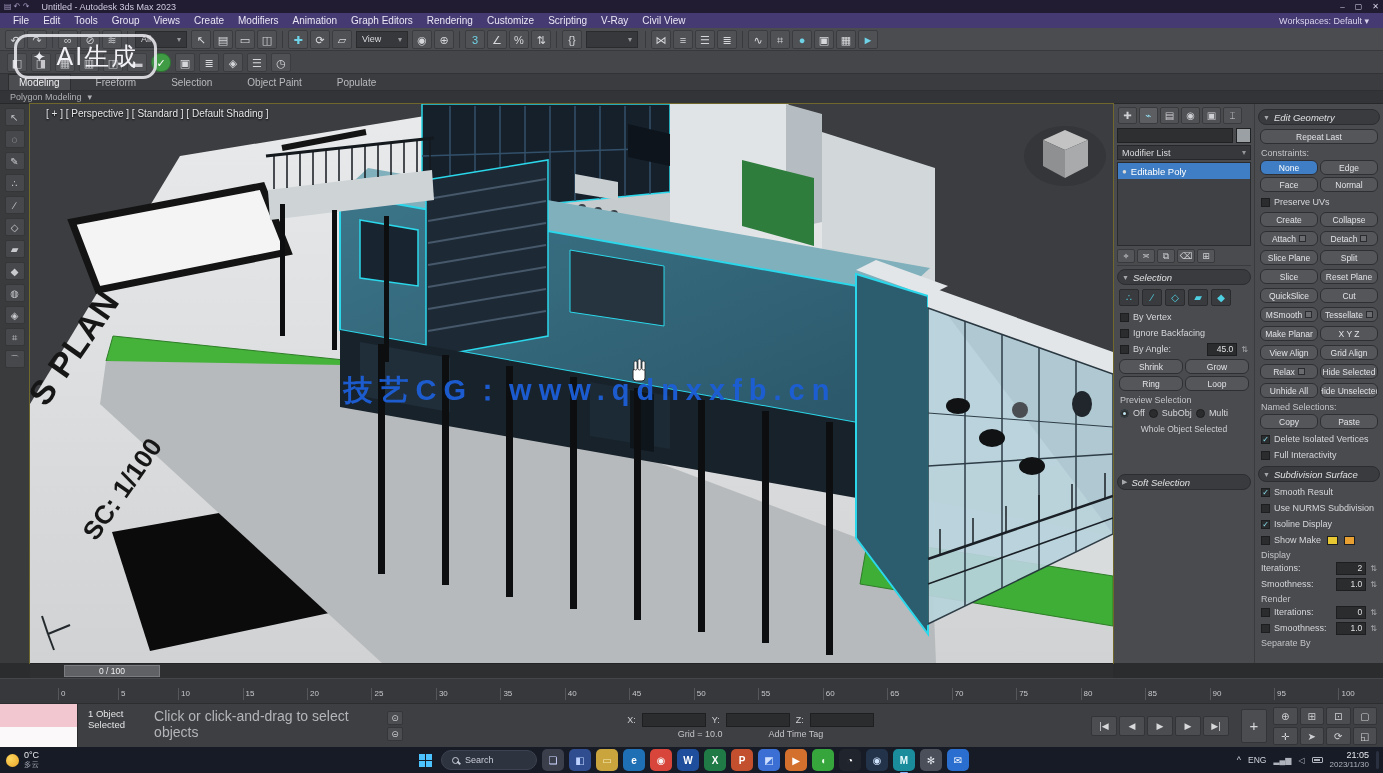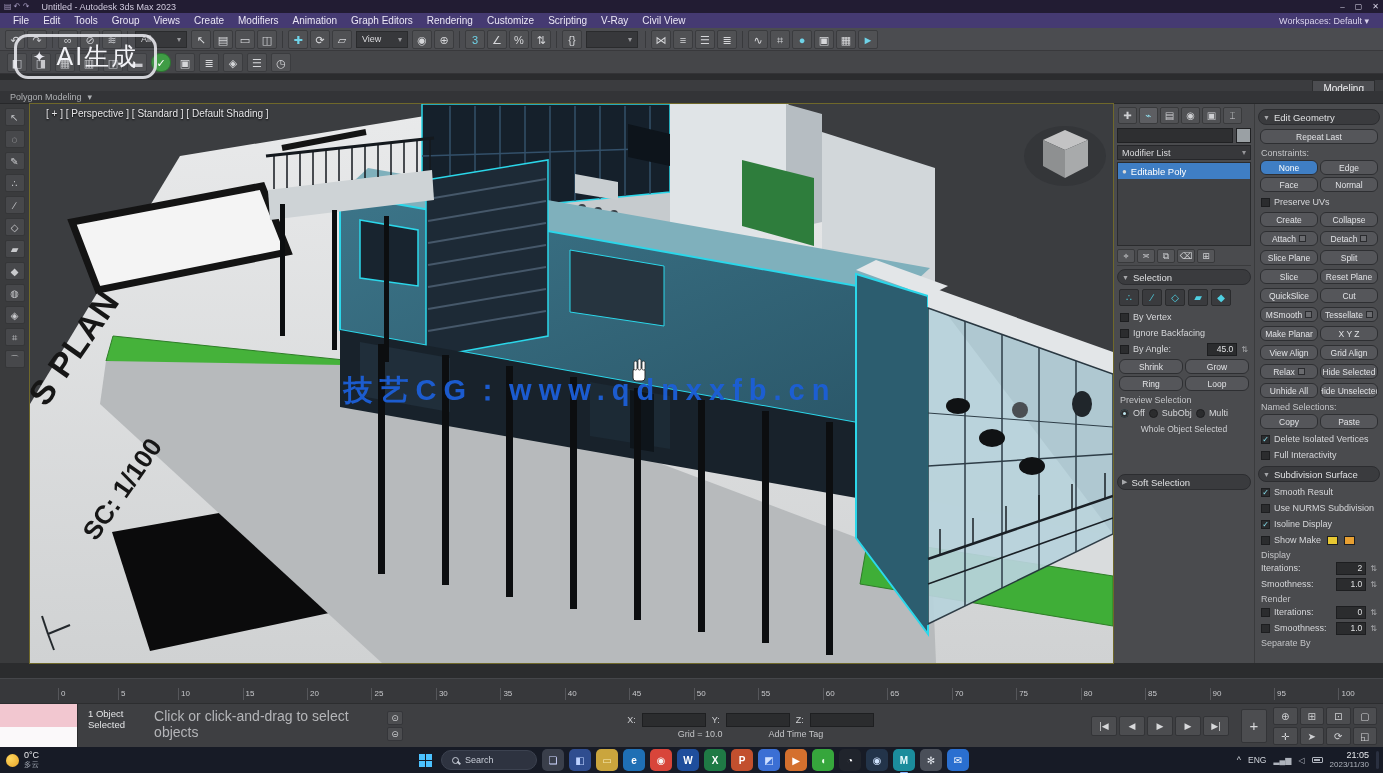--- a/index.html
+++ b/index.html
@@ -28,22 +28,22 @@
     color:#d6d7da; background:#505154; border:1px solid #3b3c3f; border-radius:2px; margin:0 1px;
     overflow:hidden; }
   .tb-icon.accent { color:#6fd3e8; }
   .tb-icon.green { color:#fff; background:#3f9c45; border-color:#2d7232; border-radius:9px; }
   .tb-dd { height:17px; background:#37383b; border:1px solid #2a2b2d; color:#dcdcdf; font-size:9px;
     display:flex; align-items:center; gap:6px; padding:0 5px; min-width:52px; margin:0 3px; }
   .tb-dd .dd-arrow { color:#9a9b9e; font-size:8px; margin-left:auto; }
   .tb-sep { width:1px; height:17px; background:#38393c; margin:0 4px; }
 
   
-  #ribbontabs { top:80px; left:0; width:100%; height:17px; background:#3b3c3f; display:flex;
-    align-items:flex-end; padding:0 8px; gap:15px; border-bottom:1px solid #2e2f31;flex-direction:column; }
+  #ribbontabs { top:74px; left:0; width:100%; height:17px; background:#3b3c3f; display:flex;
+    align-items:flex-end; padding:0 8px; gap:15px; border-bottom:1px solid #2e2f31; }
   .ribbon-tab { font-size:10px; color:#b9babd; padding:2px 10px; }
   .ribbon-tab.active { background:#4c4d51; color:#f0f0f2; border:1px solid #2c2d2f; border-bottom:none; }
   #ribbonbar { top:91px; left:0; width:100%; height:13px; background:#333437; color:#aeb0b3;
     font-size:9px; display:flex; align-items:center; padding:0 10px; gap:6px;
     border-bottom:1px solid #27282a; }
 
   
   #main { top:104px; left:0; width:100%; height:559px; display:flex; }
   #leftrail { width:30px; background:#3a3b3d; border-right:1px solid #2c2d2f; display:flex;
     flex-direction:column; align-items:center; padding-top:4px; gap:4px; }
@@ -69,21 +69,21 @@
     display:flex; align-items:center; padding:0 4px; margin:1px 0; }
   .modlist .dd-arrow { margin-left:auto; color:#96979a; font-size:8px; }
   #stack-list { height:84px; background:#404144; border:1px solid #2a2b2d; margin:1px 0; overflow:hidden; }
   .stack-row { display:flex; align-items:center; gap:4px; height:16px; font-size:9.5px; color:#e2e3e5; padding:0 4px; }
   .stack-row.selected { background:#3f7ec4; color:#fff; }
   .stack-row .bulb { font-size:8px; color:#d8d8d8; }
   #stack-tools { display:flex; gap:2px; padding:2px 0; border-bottom:1px solid #3a3b3d; }
   .st-icon { width:18px; height:14px; line-height:13px; text-align:center; font-size:9px;
     color:#cfd0d3; background:#545558; border:1px solid #38393b; border-radius:2px; }
   .rollout-header { height:16px; background:#3a3b3e; border:1px solid #2c2d30; border-radius:8px;
-    color:#dfe0e2; font-size:9.5px; display:flex; align-items:center; gap:4px; padding:0 4px; margin:3px 0 2px; }
+    color:#dfe0e2; font-size:9.5px; display:flex; align-items:center; gap:4px; padding:0 4px; margin:3px 0 2px;font-style:italic; }
   .rollout-header .arr { font-size:7px; color:#a6a7aa; }
   .subobj-row { display:flex; gap:3px; padding:2px 2px 3px; }
   .subobj-icon { width:20px; height:17px; line-height:16px; text-align:center; font-size:10px;
     color:#4fd0e2; background:#3a3b3e; border:1px solid #2a2b2d; border-radius:2px; }
   .check-row { display:flex; align-items:center; gap:4px; font-size:9px; color:#d6d7da;
     min-height:16px; padding:0 3px; }
   .cbox { width:9px; height:9px; background:#2b2c2e; border:1px solid #1d1e20; color:#86e2f0;
     font-size:8px; line-height:8px; text-align:center; flex:none; }
   .rbox { width:9px; height:9px; border-radius:50%; background:#2b2c2e; border:1px solid #1d1e20; flex:none; }
   .rbox.on { box-shadow:inset 0 0 0 2px #2b2c2e, inset 0 0 0 5px #bfe6ef; background:#9adfee; }
@@ -617,20 +617,23 @@
             <span class="cbox"></span>
             <span class="clabel">Smoothness:</span>
             <span class="spin-field">1.0</span>
             <span class="spin-arrows">⇅</span>
           </div>
         </div>
       <div class="group-label">Separate By</div>
     </div>
   </div>
 
+  <div id="timeslider" class="abs">
+    <div id="ts-handle">0 / 100</div>
+  </div>
 
   <div id="trackbar" class="abs">
     <div id="ruler-ticks">
         <span class="tick">0</span>
         <span class="tick">5</span>
         <span class="tick">10</span>
         <span class="tick">15</span>
         <span class="tick">20</span>
         <span class="tick">25</span>
         <span class="tick">30</span>

